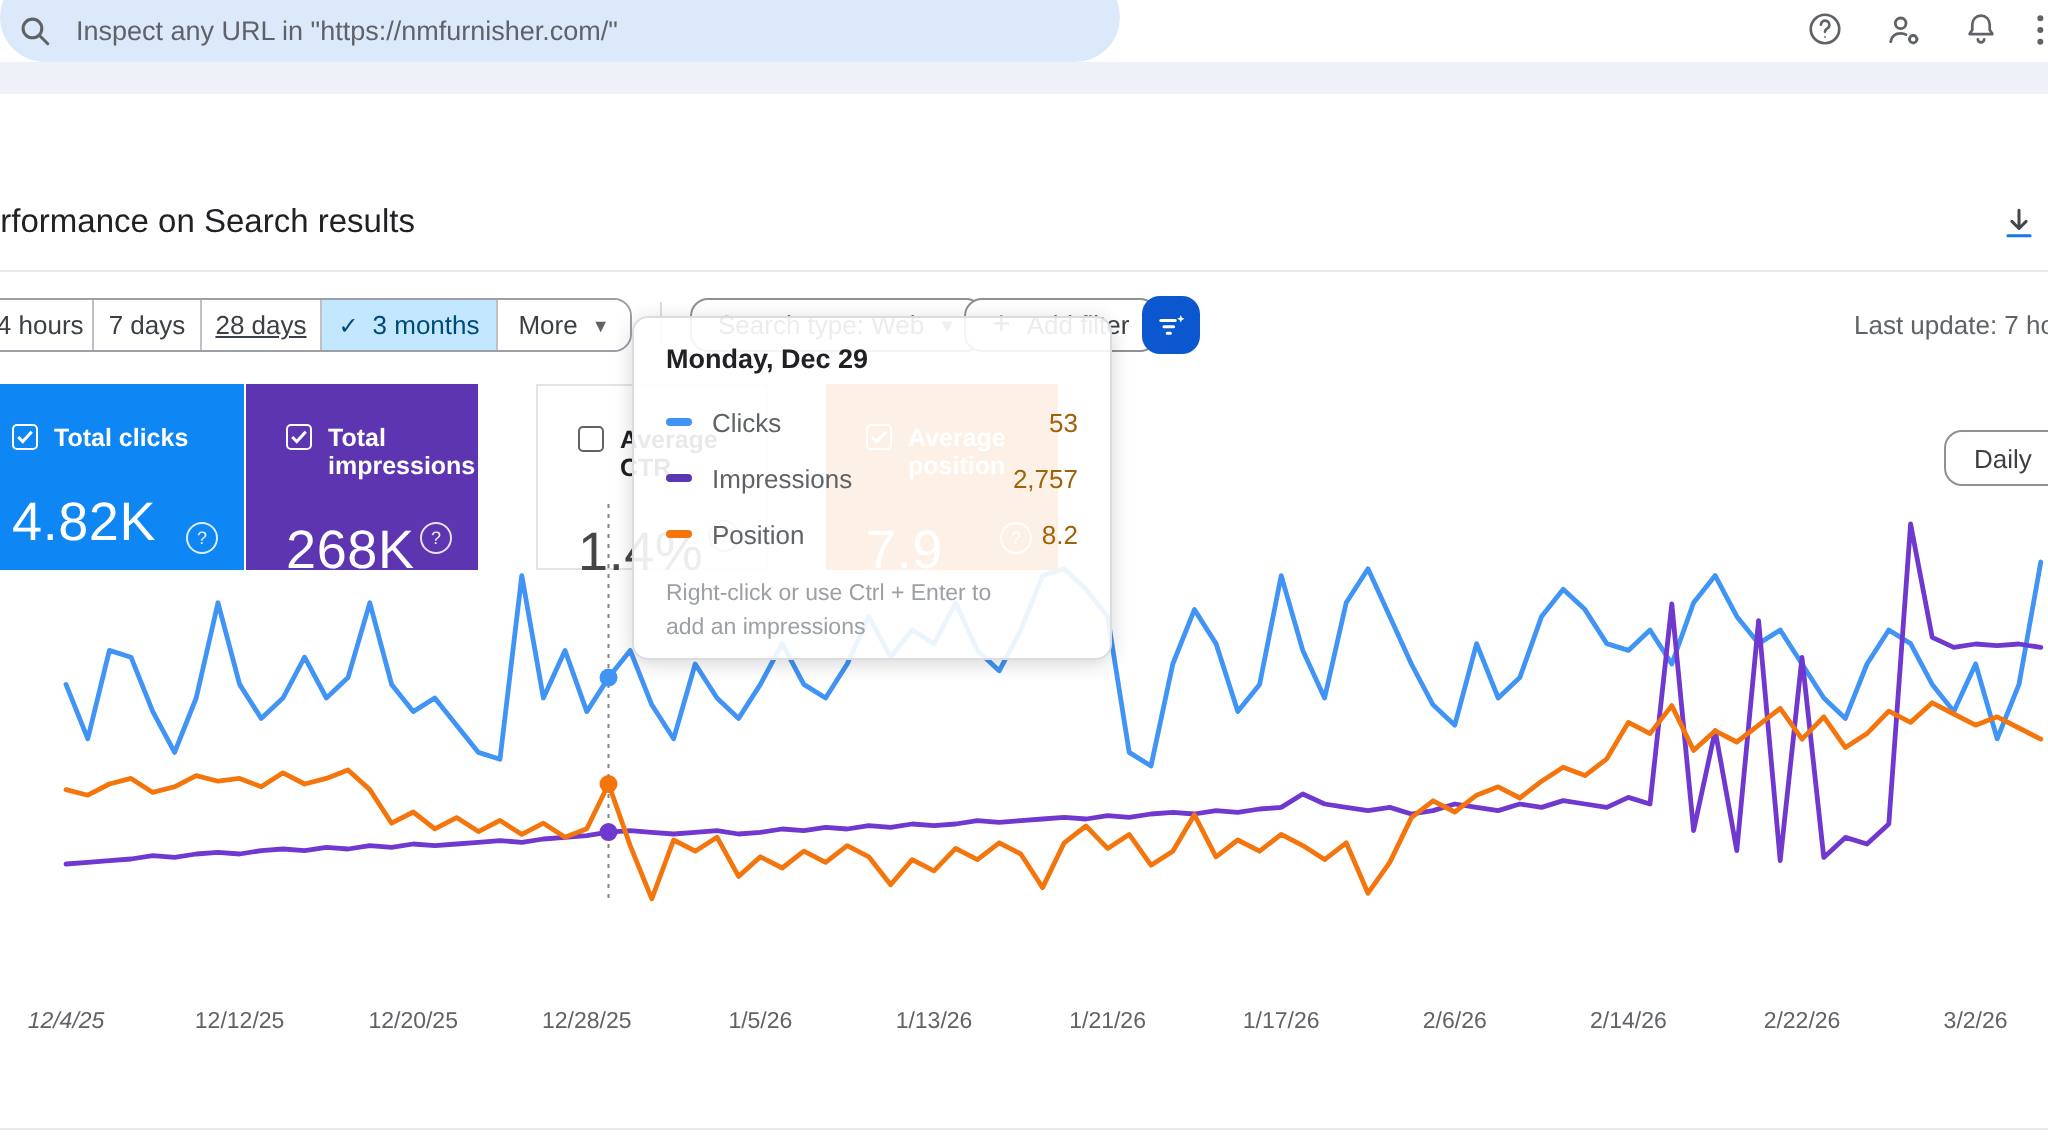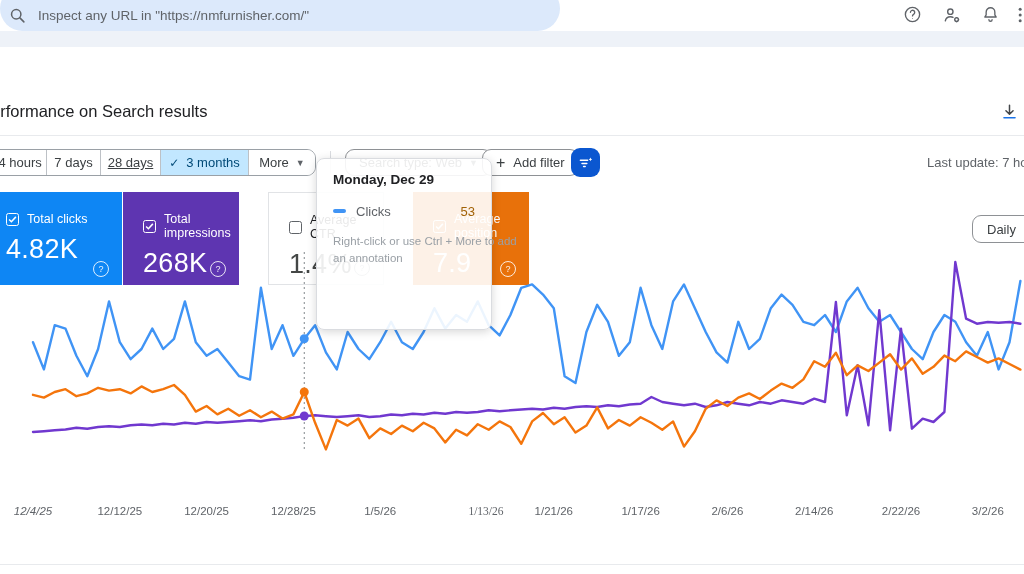--- a/index.html
+++ b/index.html
@@ -41,39 +41,39 @@
         box-sizing:border-box;white-space:nowrap;}
   .chip .plus{font-size:16px;margin-right:8px;color:#3c4043;}
   .filter-btn{position:absolute;left:571px;top:101px;width:29px;height:29px;border-radius:9px;
         background:#0b57d0;display:flex;align-items:center;justify-content:center;cursor:pointer;}
   .last-update{position:absolute;left:927px;top:108px;width:97px;overflow:hidden;white-space:nowrap;
         font-size:13px;color:#5f6368;}
   
   .cards{position:absolute;left:0;top:145px;width:1024px;height:93px;}
   .metric-card{position:absolute;top:0;height:93px;width:116px;box-sizing:border-box;
         padding:20px 0 0 20px;cursor:pointer;}
-  .metric-card .row{display:flex;align-items:center;font-size:12.5px;font-weight:400;}
-  .metric-card .val{font-size:27px;margin-top:8px;letter-spacing:.3px;}
+  .metric-card .row{display:flex;align-items:flex-start;font-size:12.5px;font-weight:700;}
+  .metric-card .val{font-size:27px;margin-top:20px;letter-spacing:.3px;}
   .cbx{width:13px;height:13px;border:1.7px solid #ffffff;border-radius:2.5px;margin-right:8px;
        display:inline-flex;align-items:center;justify-content:center;flex:none;box-sizing:border-box;}
   .cbx.gray{border-color:#5f6368;}
   .help-circle{position:absolute;right:13px;bottom:8px;width:14px;height:14px;border-radius:50%;
        border:1px solid rgba(255,255,255,.85);color:rgba(255,255,255,.9);font-size:9px;
        display:flex;align-items:center;justify-content:center;}
   .help-circle.gray{border-color:#9aa0a6;color:#9aa0a6;}
   .card-ctr{border:1px solid #e1e3e6;}
   
   #chart-svg{position:absolute;left:0;top:0;width:1024px;height:574px;z-index:3;pointer-events:none;}
   .daily-btn{position:absolute;left:972px;top:168px;width:64px;height:28px;border:1px solid #8e9195;
        border-radius:9px;background:#fff;font-size:13px;color:#3c4043;display:flex;align-items:center;
        justify-content:flex-start;padding-left:14px;box-sizing:border-box;cursor:pointer;z-index:2;}
   #x-axis{position:absolute;left:0;top:458px;width:1024px;height:16px;z-index:2;}
   #x-axis span{position:absolute;transform:translateX(-50%);font-size:11.5px;color:#5f6368;white-space:nowrap;}
   
-  .tooltip{position:absolute;left:316px;top:158px;width:176px;height:172px;z-index:10;
+  .tooltip{position:absolute;left:316px;top:158px;width:240px;height:172px;z-index:10;
        background:rgba(255,255,255,0.9);border:1px solid #dadce0;border-radius:8px;
        box-shadow:0 2px 10px rgba(0,0,0,0.16);box-sizing:border-box;padding:13px 16px 10px 16px;}
   .tt-title{font-size:13.5px;font-weight:bold;color:#202124;margin-bottom:10px;}
   .tt-row{display:flex;align-items:center;height:28px;}
   .tt-dash{width:13px;height:3.5px;border-radius:2px;margin-right:10px;flex:none;}
   .tt-label{font-size:13px;color:#5f6368;flex:1;}
   .tt-value{font-size:13px;color:#a16207;font-weight:500;}
   .tt-footer{font-size:11.5px;color:#9aa0a6;line-height:1.5;margin-top:8px;width:185px;}
   
   .tabs{position:absolute;left:0;top:517px;width:1024px;height:45px;border-top:1px solid #e8eaed;
@@ -215,21 +215,21 @@
     </div>
   </div>
 
   <div class="daily-btn">Daily</div>
   <div id="x-axis">
       <span style="left: 33px; font-style: italic;">12/4/25</span>
       <span style="left: 119.8px;">12/12/25</span>
       <span style="left: 206.6px;">12/20/25</span>
       <span style="left: 293.4px;">12/28/25</span>
       <span style="left: 380.2px;">1/5/26</span>
-      <span style="left: 486px; font-family: Liberation Serif, serif;">1/13/26</span>
+      <span style="left: 467px;">1/13/26</span>
       <span style="left: 553.8px;">1/21/26</span>
       <span style="left: 640.6px;">1/17/26</span>
       <span style="left: 727.4px;">2/6/26</span>
       <span style="left: 814.2px;">2/14/26</span>
       <span style="left: 901px;">2/22/26</span>
       <span style="left: 987.8px;">3/2/26</span>
     </div>
 
   <div class="tabs">
     
@@ -252,14 +252,24 @@
     <circle cx="304.25" cy="392" r="4.5" fill="#f4750c"></circle>
   </svg>
 
 <div class="tooltip">
   <div class="tt-title">Monday, Dec 29</div>
   <div class="tt-row">
     <span class="tt-dash" style="background: rgb(64, 148, 245);"></span>
     <span class="tt-label">Clicks</span>
     <span class="tt-value">53</span>
   </div>
-  <div class="tt-footer">Right-click or use Ctrl + More to add an annotation</div>
+  <div class="tt-row">
+    <span class="tt-dash" style="background: rgb(94, 53, 177);"></span>
+    <span class="tt-label">Impressions</span>
+    <span class="tt-value">2,757</span>
+  </div>
+  <div class="tt-row">
+    <span class="tt-dash" style="background: rgb(244, 117, 12);"></span>
+    <span class="tt-label">Position</span>
+    <span class="tt-value">8.2</span>
+  </div>
+  <div class="tt-footer">Right-click or use Ctrl + Enter to add an impressions</div>
 </div>
 
 </body></html>

